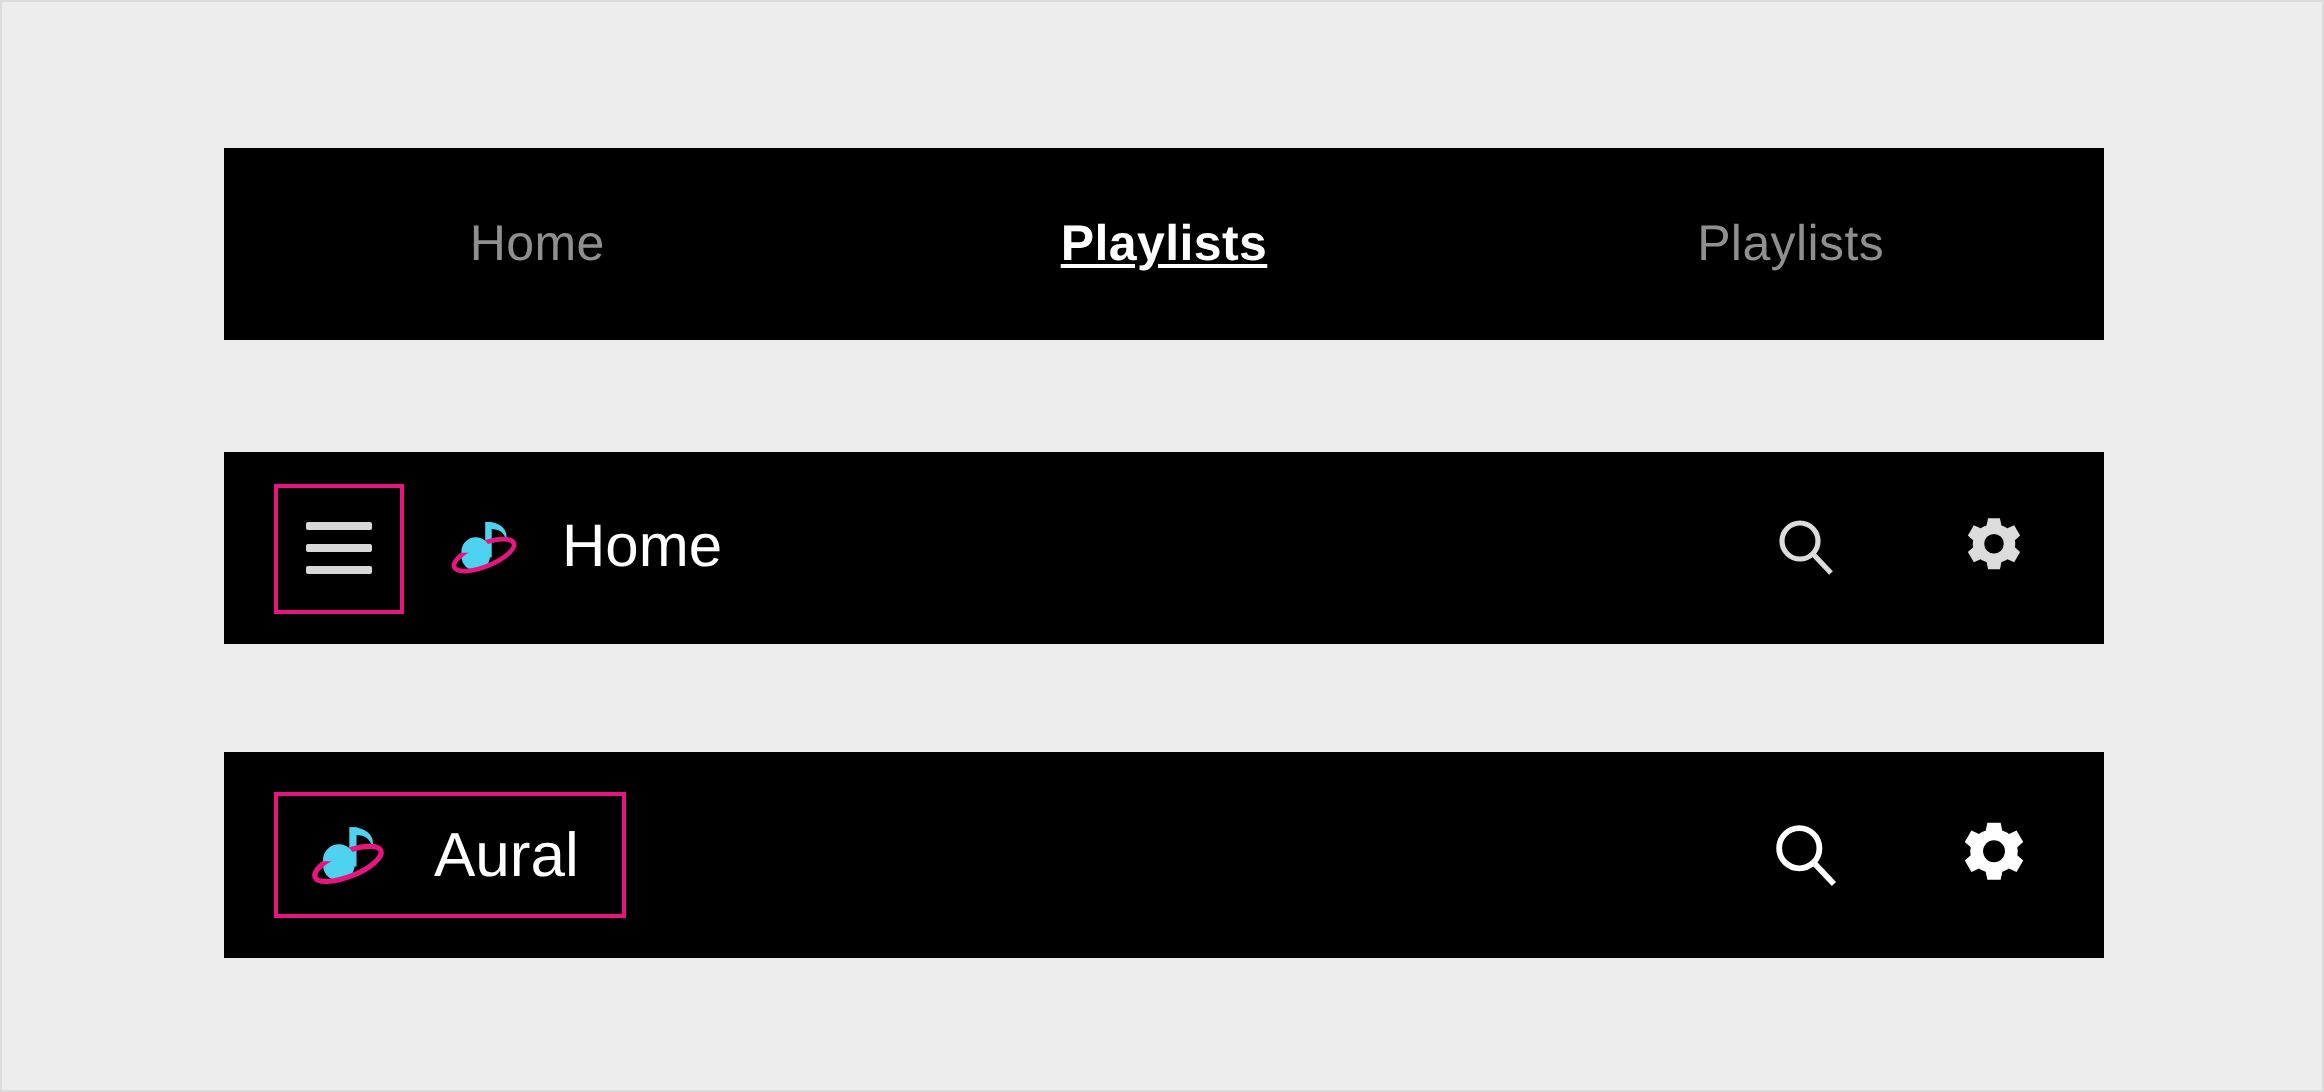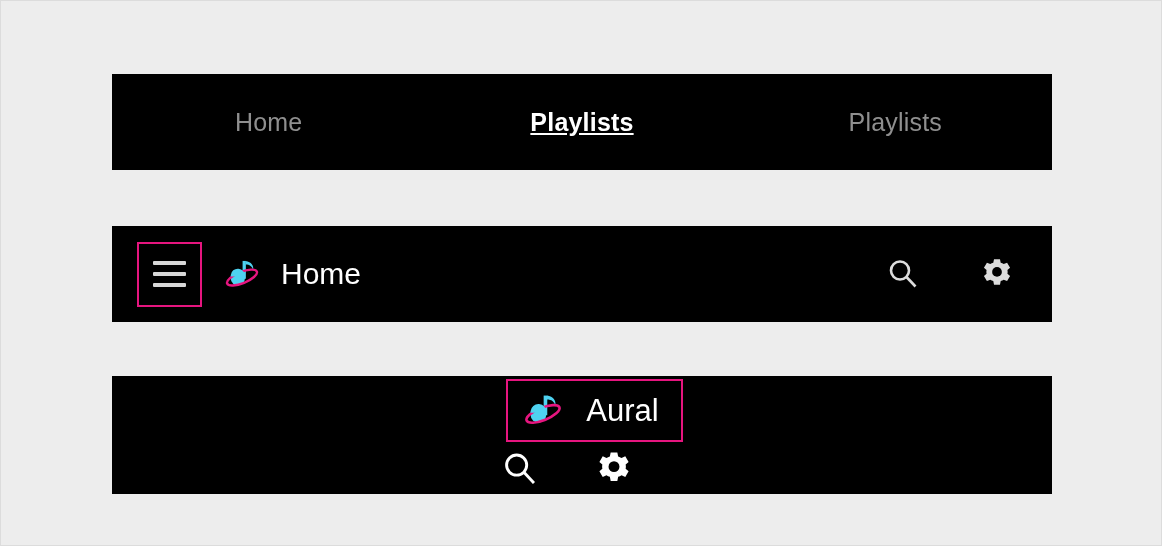--- a/index.html
+++ b/index.html
@@ -49,21 +49,21 @@
   .appbar {
     position: absolute;
     left: 111px;
     width: 940px;
     background: #000000;
     display: flex;
     align-items: center;
     box-sizing: border-box;
   }
   .appbar.bar2 { top: 225px; height: 96px; }
-  .appbar.bar3 { top: 375px; height: 118px; flex-direction: column; }
+  .appbar.bar3 { top: 375px; height: 103px; }
 
   .bar-left {
     display: flex;
     align-items: center;
     flex: 1 1 auto;
     min-width: 0;
   }
   .bar-right {
     display: flex;
     align-items: center;

